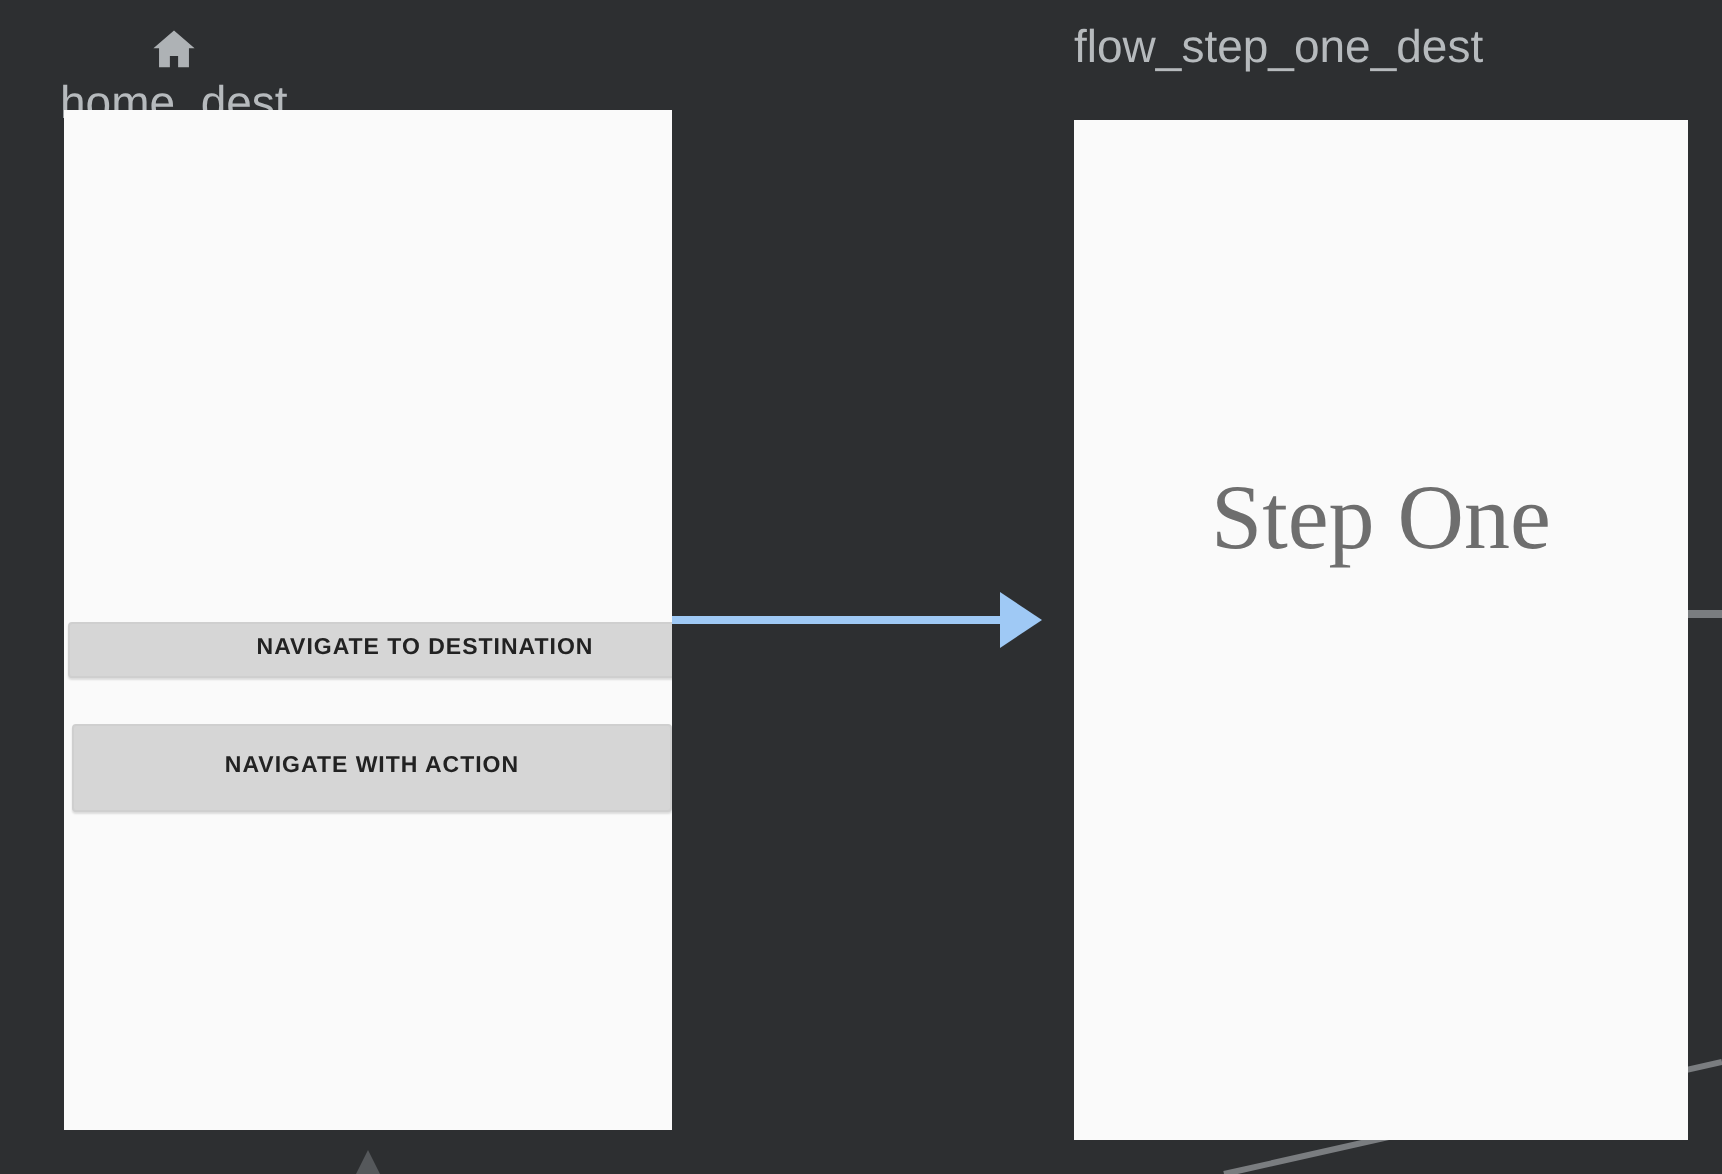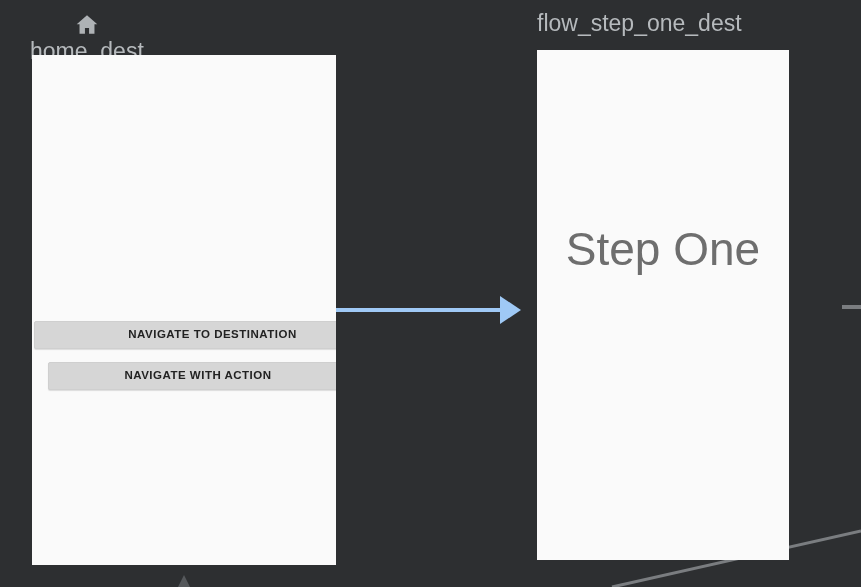--- a/index.html
+++ b/index.html
@@ -50,23 +50,24 @@
     overflow: hidden;
   }
   #card-home {
     left: 32px;
     top: 55px;
     width: 304px;
     height: 510px;
   }
   #card-flow {
     left: 537px;
-    top: 50px;
-    width: 252px;
+    top: 60px;
+    width: 307px;
     height: 510px;
+    font-family: Liberation Serif, serif;
   }
 
   .screen-title {
     position: absolute;
     left: 0;
     right: 0;
     text-align: center;
     color: #6e6e6e;
     font-size: 46px;
     line-height: 1;
@@ -88,29 +89,29 @@
     line-height: 1;
     display: flex;
     align-items: center;
     justify-content: center;
     box-sizing: border-box;
     padding: 0 4px;
     box-shadow: 0 1px 1px rgba(0,0,0,0.12);
   }
   #btn-nav-to-destination {
     left: 2px;
-    top: 266px;
+    top: 256px;
     width: 357px;
     height: 28px;
   }
   #btn-nav-with-action {
-    left: 16px;
+    left: 4px;
     top: 307px;
     width: 300px;
-    height: 28px;
+    height: 44px;
   }
   #btn-nav-next-step {
     left: 3px;
     top: 325px;
     width: 299px;
     height: 28px;
   }
 
   
   .connector-svg {

